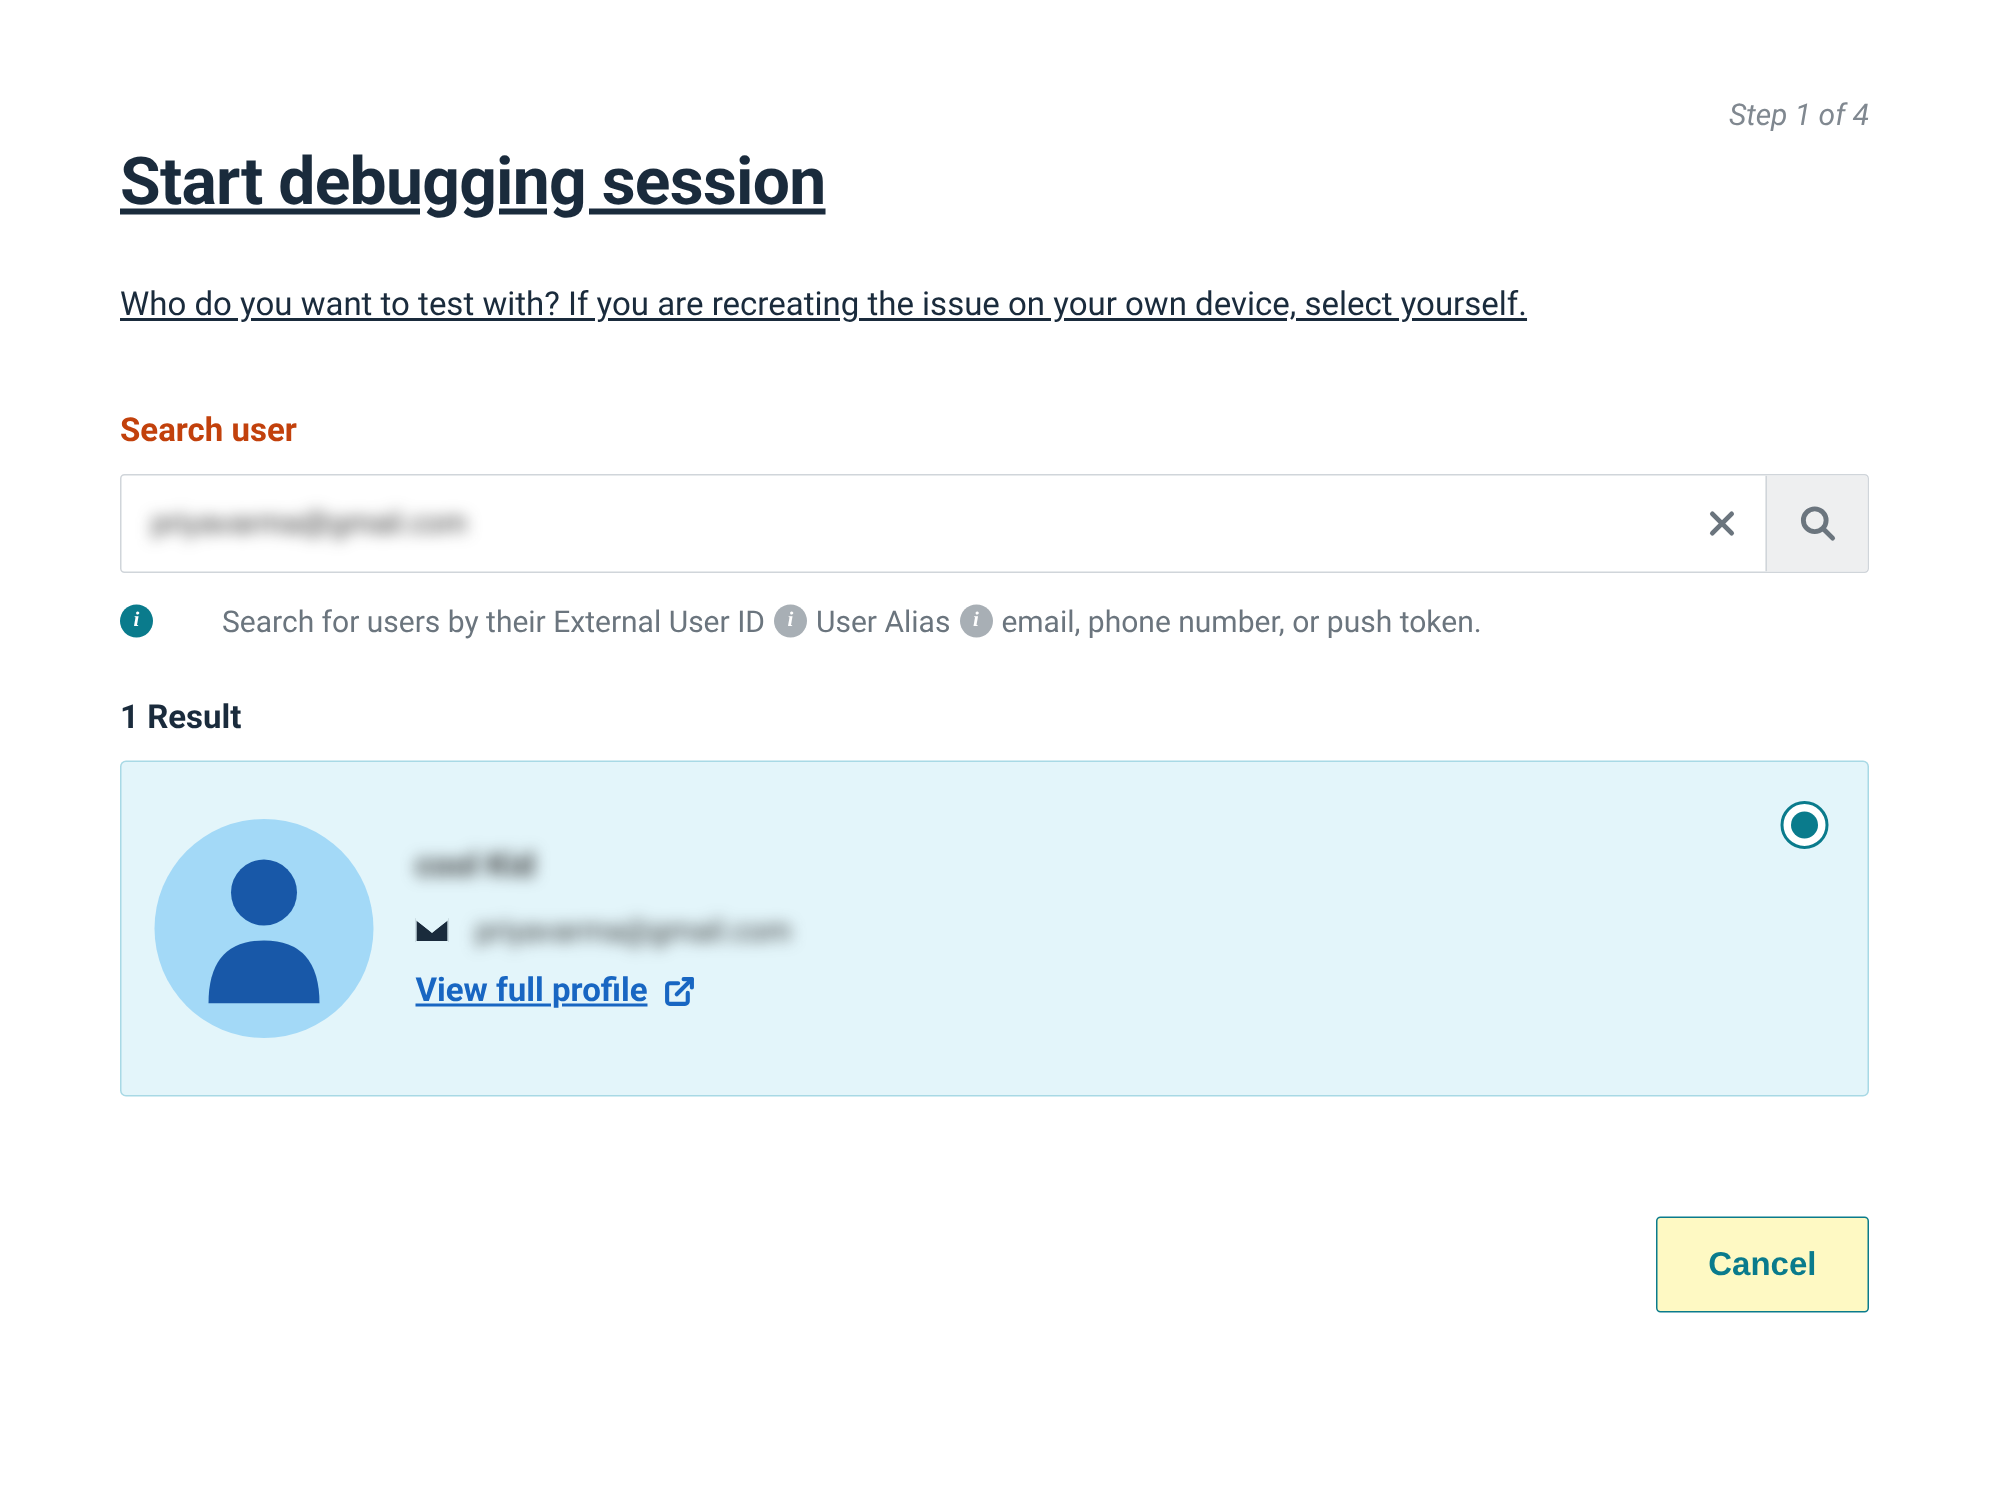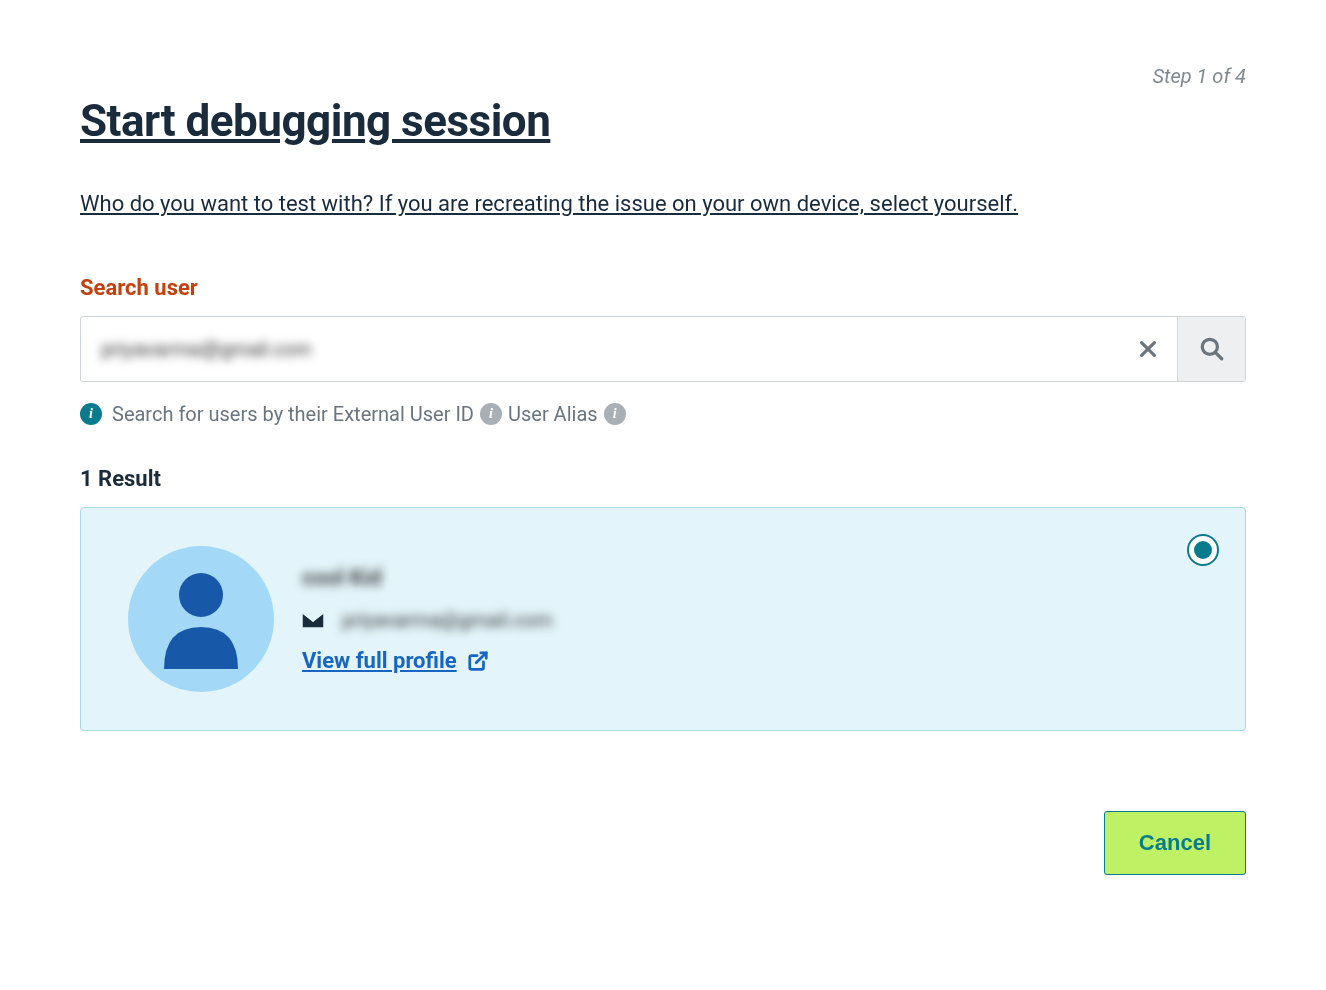--- a/index.html
+++ b/index.html
@@ -114,33 +114,34 @@
       font-family: Georgia, serif;
     }
     .info-circle-gray {
       background: #a8afb5;
     }
     .help-text {
       display: inline-flex;
       align-items: center;
       flex-wrap: wrap;
       gap: 6px;
+      margin-left: 36px;
     }
     .results-heading {
       font-size: 22px;
       font-weight: 700;
       color: #1a2b3c;
       margin-top: 40px;
       margin-bottom: 16px;
     }
     .result-card {
       background: #e3f5fa;
       border: 1px solid #a8d9e5;
       border-radius: 4px;
-      padding: 38px 47px;
+      padding: 38px 22px;
       display: flex;
       align-items: center;
       gap: 28px;
       position: relative;
     }
     .avatar {
       width: 146px;
       height: 146px;
       border-radius: 50%;
       background: #a3d9f7;
@@ -210,21 +211,21 @@
     }
     .btn {
       font-size: 22px;
       font-weight: 700;
       padding: 18px 34px;
       border-radius: 3px;
       cursor: pointer;
       border: none;
     }
     .btn-secondary {
-      background: #bef264;
+      background: #fef9c3;
       color: #0a7b8c;
       border: 1px solid #0a7b8c;
     }
     .btn-primary {
       background: #0a7b8c;
       color: #ffffff;
     }
     svg { display: block; }
   </style>
 </head>
@@ -261,20 +262,21 @@
   </button>
 </div>
 
 <div class="help-row">
   <span class="info-circle">i</span>
   <span class="help-text">
     <span>Search for users by their External User ID</span>
     <span class="info-circle info-circle-gray">i</span>
     <span>User Alias</span>
     <span class="info-circle info-circle-gray">i</span>
+    <span>email, phone number, or push token.</span>
   </span>
 </div>
 
 <div class="results-heading">1 Result</div>
 
 <div class="result-card">
   <div class="avatar">
     <svg width="90" height="100" viewBox="0 0 90 100">
       <circle cx="45" cy="26" r="22" fill="#1858a8"></circle>
       <path d="M 8 100 Q 8 58 45 58 Q 82 58 82 100 Z" fill="#1858a8"></path>

